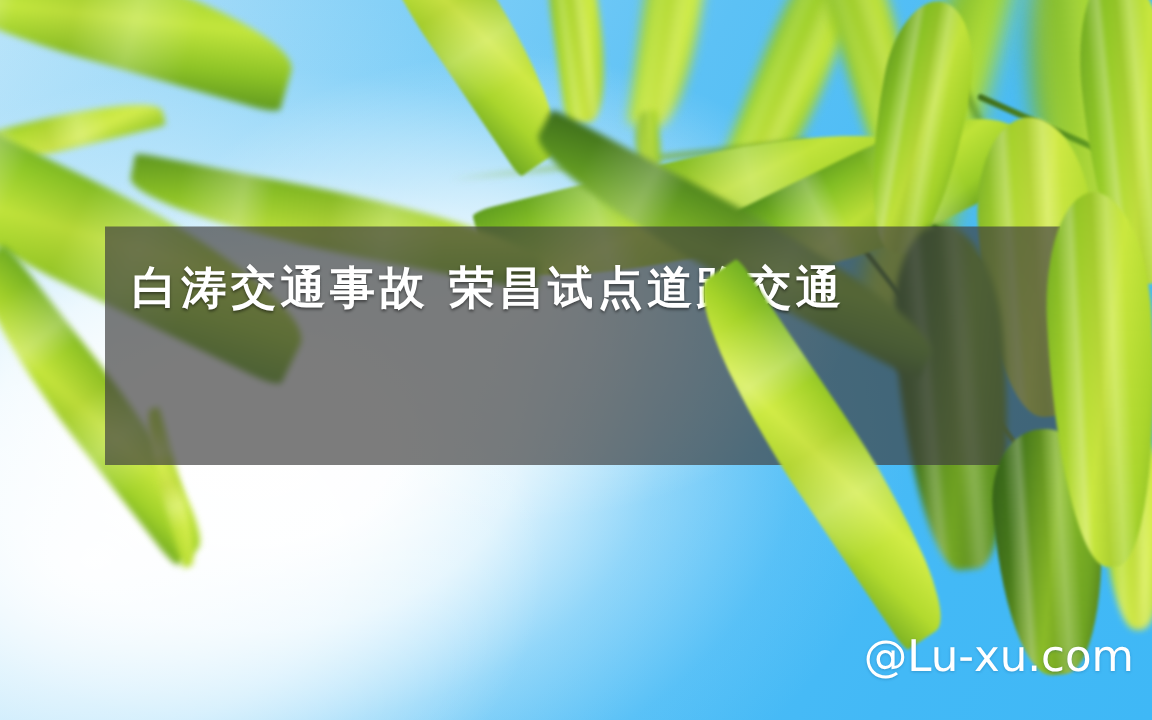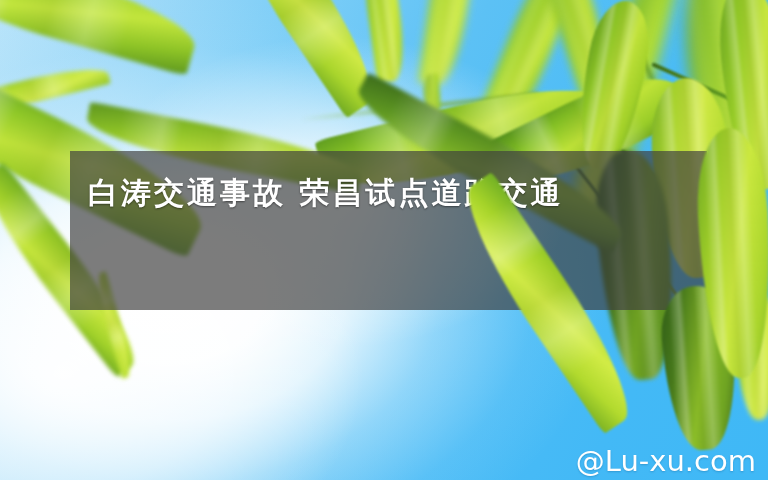--- a/index.html
+++ b/index.html
@@ -106,21 +106,21 @@
     line-height: 56px;
     letter-spacing: 3px;
     text-shadow: 0 1px 2px rgba(0,0,0,0.45);
     white-space: nowrap;
   }
 
   
   .watermark {
     position: absolute;
     right: 12px;
-    bottom: 4px;
+    bottom: 28px;
     text-align: right;
     pointer-events: none;
   }
   .wm-main {
     display: block;
     color: #ffffff;
     font-size: 29px;
     font-weight: 400;
     letter-spacing: 0px;
     line-height: 1.0;

